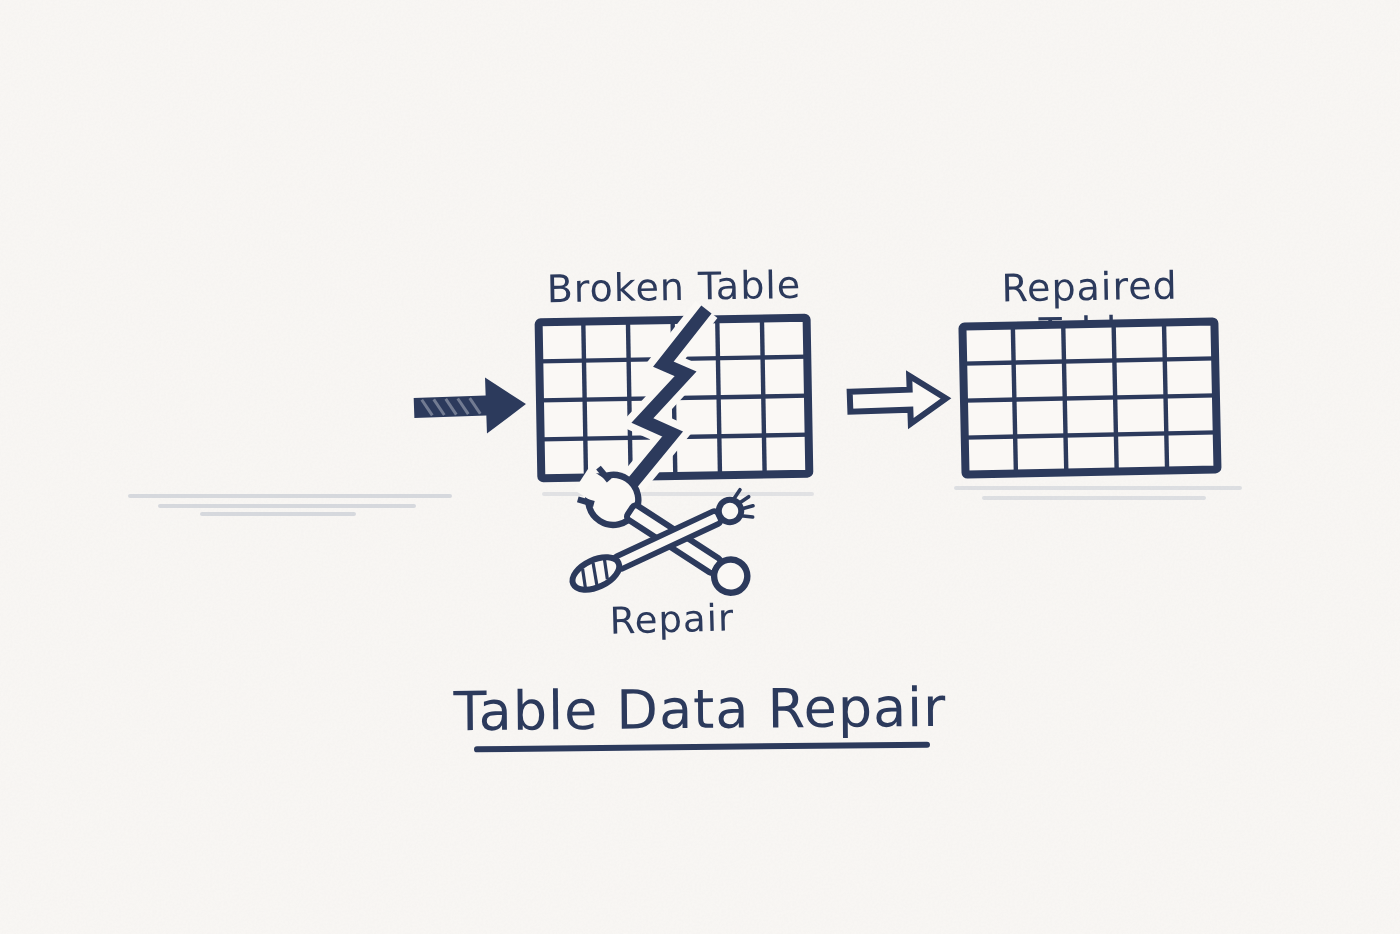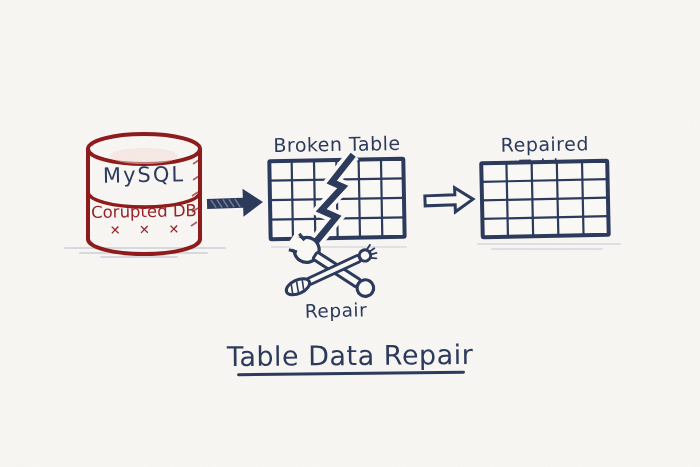--- a/index.html
+++ b/index.html
@@ -42,38 +42,20 @@
   </svg>
 
   <svg class="abs" style="left:55px;top:244px" width="180" height="18">
     <g stroke="#b6bdc9" stroke-width="2" stroke-linecap="round" opacity="0.5">
       <path d="M10,4 H170" fill="none"></path>
       <path d="M25,9 H152" fill="none"></path>
       <path d="M46,13 H122" fill="none"></path>
     </g>
   </svg>
 
-  <div class="abs" style="left:82px;top:130px;width:124px;height:128px">
-    <svg width="124" height="128">
-      <path class="pink-fill red-stroke" stroke-width="4" d="M6,19 V109 A56,15 0 0 0 118,109 V19"></path>
-      <ellipse class="pink-fill red-stroke" stroke-width="4" cx="62" cy="19" rx="56" ry="15"></ellipse>
-      <ellipse fill="#f3d9d4" opacity="0.5" cx="62" cy="26" rx="34" ry="8"></ellipse>
-      <path class="red-stroke" stroke-width="3.5" d="M6,62 A56,15 0 0 0 118,62"></path>
-      <g class="red-stroke" stroke-width="1.6" opacity="0.7">
-        <path d="M111,34 L117,30"></path>
-          <path d="M111,50 L117,46"></path>
-        <path d="M110,66 L116,62"></path>
-          <path d="M110,82 L116,78"></path>
-        <path d="M109,96 L115,92"></path>
-      </g>
-    </svg>
-    <div class="abs hand db-name center" style="left:0;top:33px;width:124px">MySQL</div>
-    <div class="abs red-hand db-status center" style="left:0;top:72px;width:124px">Corupted DB</div>
-    <div class="abs red-hand db-marks center" style="left:4px;top:92px;width:124px">✕ ✕ ✕</div>
-  </div>
 
   <svg class="abs" style="left:206px;top:186px;transform:rotate(-2deg)" width="60" height="34">
     <polygon class="ink-fill" points="1,12 37,12 37,3 57,17 37,31 37,22 1,22"></polygon>
     <g stroke="#ffffff" stroke-width="1.5" opacity="0.33">
       <path d="M5,13 L10,21"></path>
         <path d="M11,13 L16,21"></path>
         <path d="M17,13 L22,21"></path>
       <path d="M23,13 L28,21"></path>
         <path d="M29,13 L34,21"></path>
     </g>

